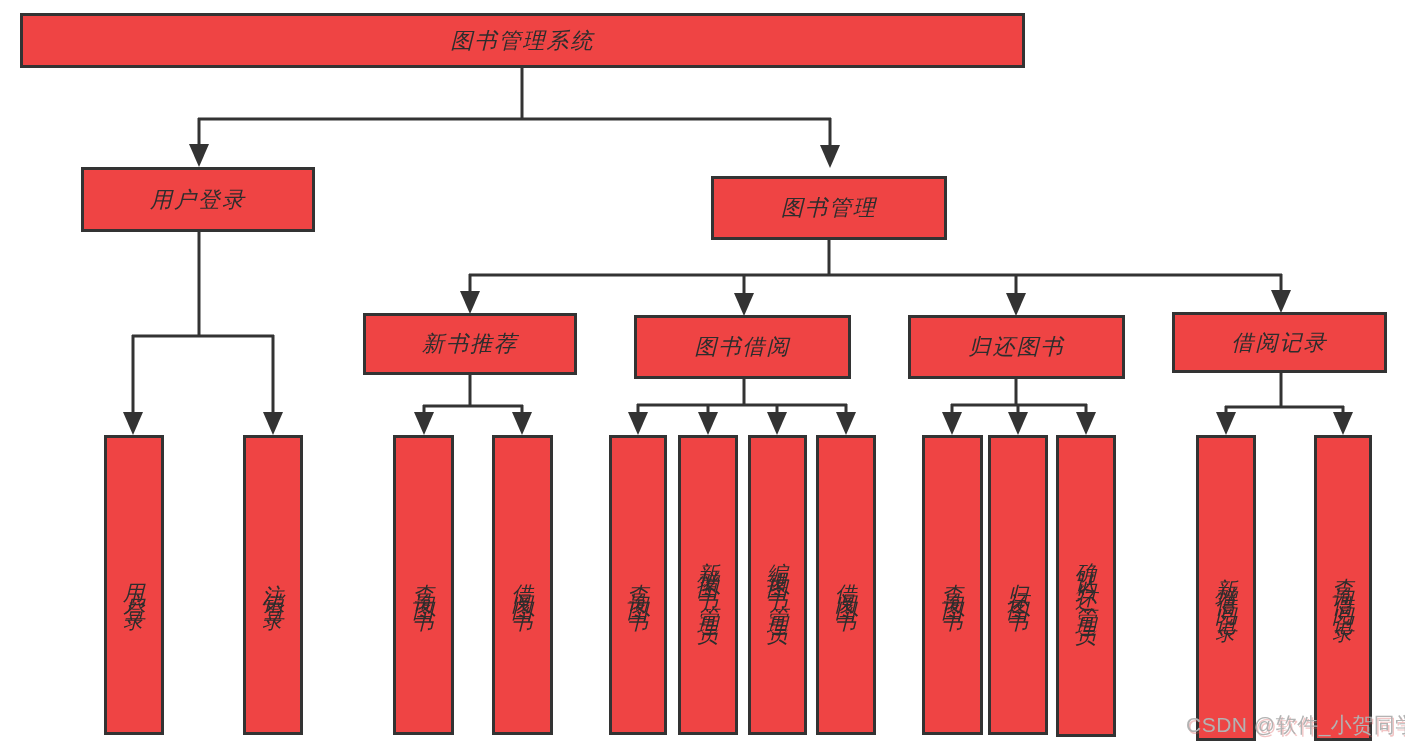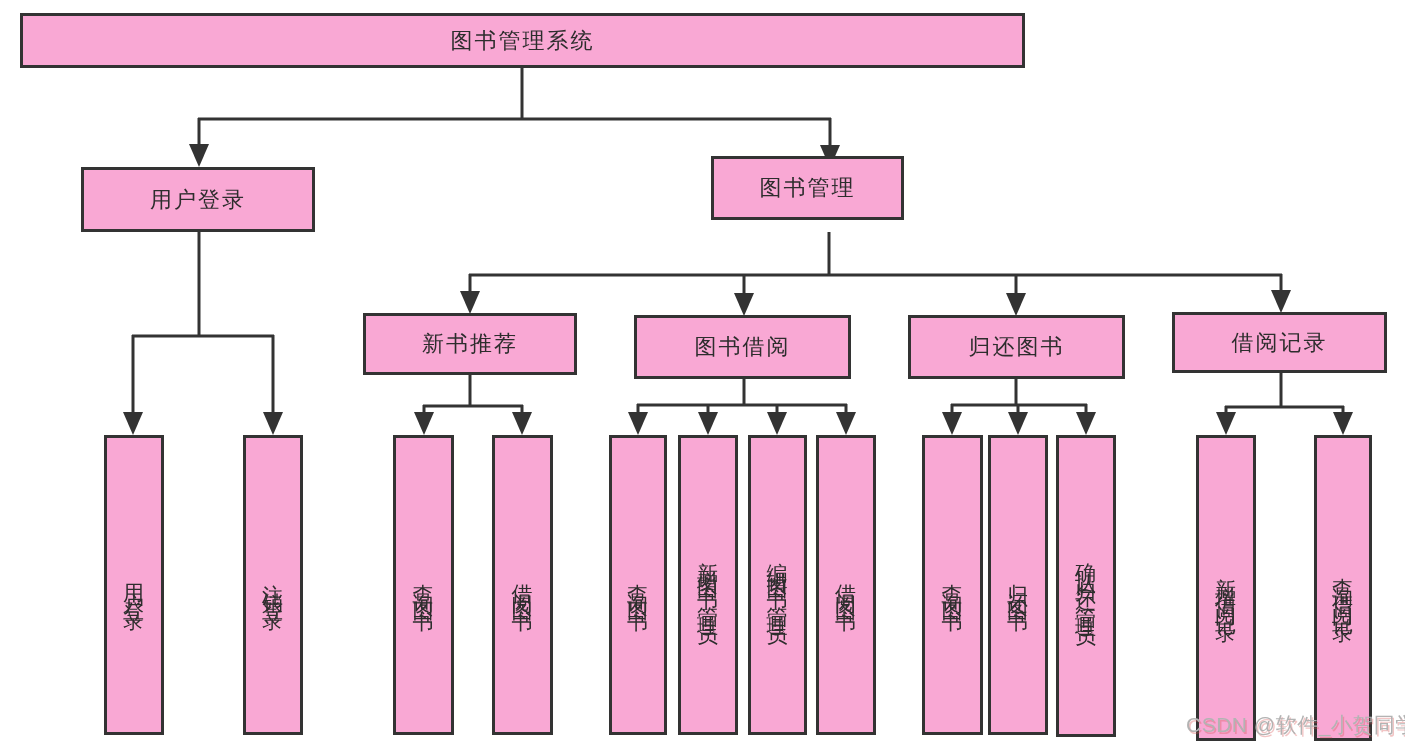--- a/index.html
+++ b/index.html
@@ -7,27 +7,28 @@
     width: 1405px; height: 747px;
     background: #ffffff;
     position: relative;
     overflow: hidden;
     font-family: "Liberation Sans", "DejaVu Sans", sans-serif;
   }
   #stage { position: absolute; left: 0; top: 0; width: 1405px; height: 747px; }
   svg.wires { position: absolute; left: 0; top: 0; z-index: 1; }
   .node {
     position: absolute;
-    background: #f9a8d4;
+    background: #ef4444;
     border: 3px solid #333333;
     box-sizing: border-box;
     display: flex;
     align-items: center;
     justify-content: center;
     z-index: 2;
+    font-style: italic;
   }
   .hlabel {
     font-size: 22px;
     color: #2d2d2d;
     letter-spacing: 2px;
     white-space: nowrap;
   }
   .leaf .vlabel {
     writing-mode: vertical-rl;
     text-orientation: mixed;
@@ -116,21 +117,21 @@
     <polygon points="1333,412 1353,412 1343,435" fill="#333333" stroke="none"></polygon>
   </svg>
 
   <div class="node" style="left:20px; top:13px; width:1005px; height:55px;">
     <span class="hlabel">图书管理系统</span>
   </div>
 
   <div class="node" style="left:81px; top:167px; width:234px; height:65px;">
     <span class="hlabel">用户登录</span>
   </div>
-  <div class="node" style="left:711px; top:156px; width:193px; height:64px;">
+  <div class="node" style="left:711px; top:176px; width:236px; height:64px;">
     <span class="hlabel">图书管理</span>
   </div>
 
   <div class="node" style="left:363px; top:313px; width:214px; height:62px;">
     <span class="hlabel">新书推荐</span>
   </div>
   <div class="node" style="left:634px; top:315px; width:217px; height:64px;">
     <span class="hlabel">图书借阅</span>
   </div>
   <div class="node" style="left:908px; top:315px; width:217px; height:64px;">

